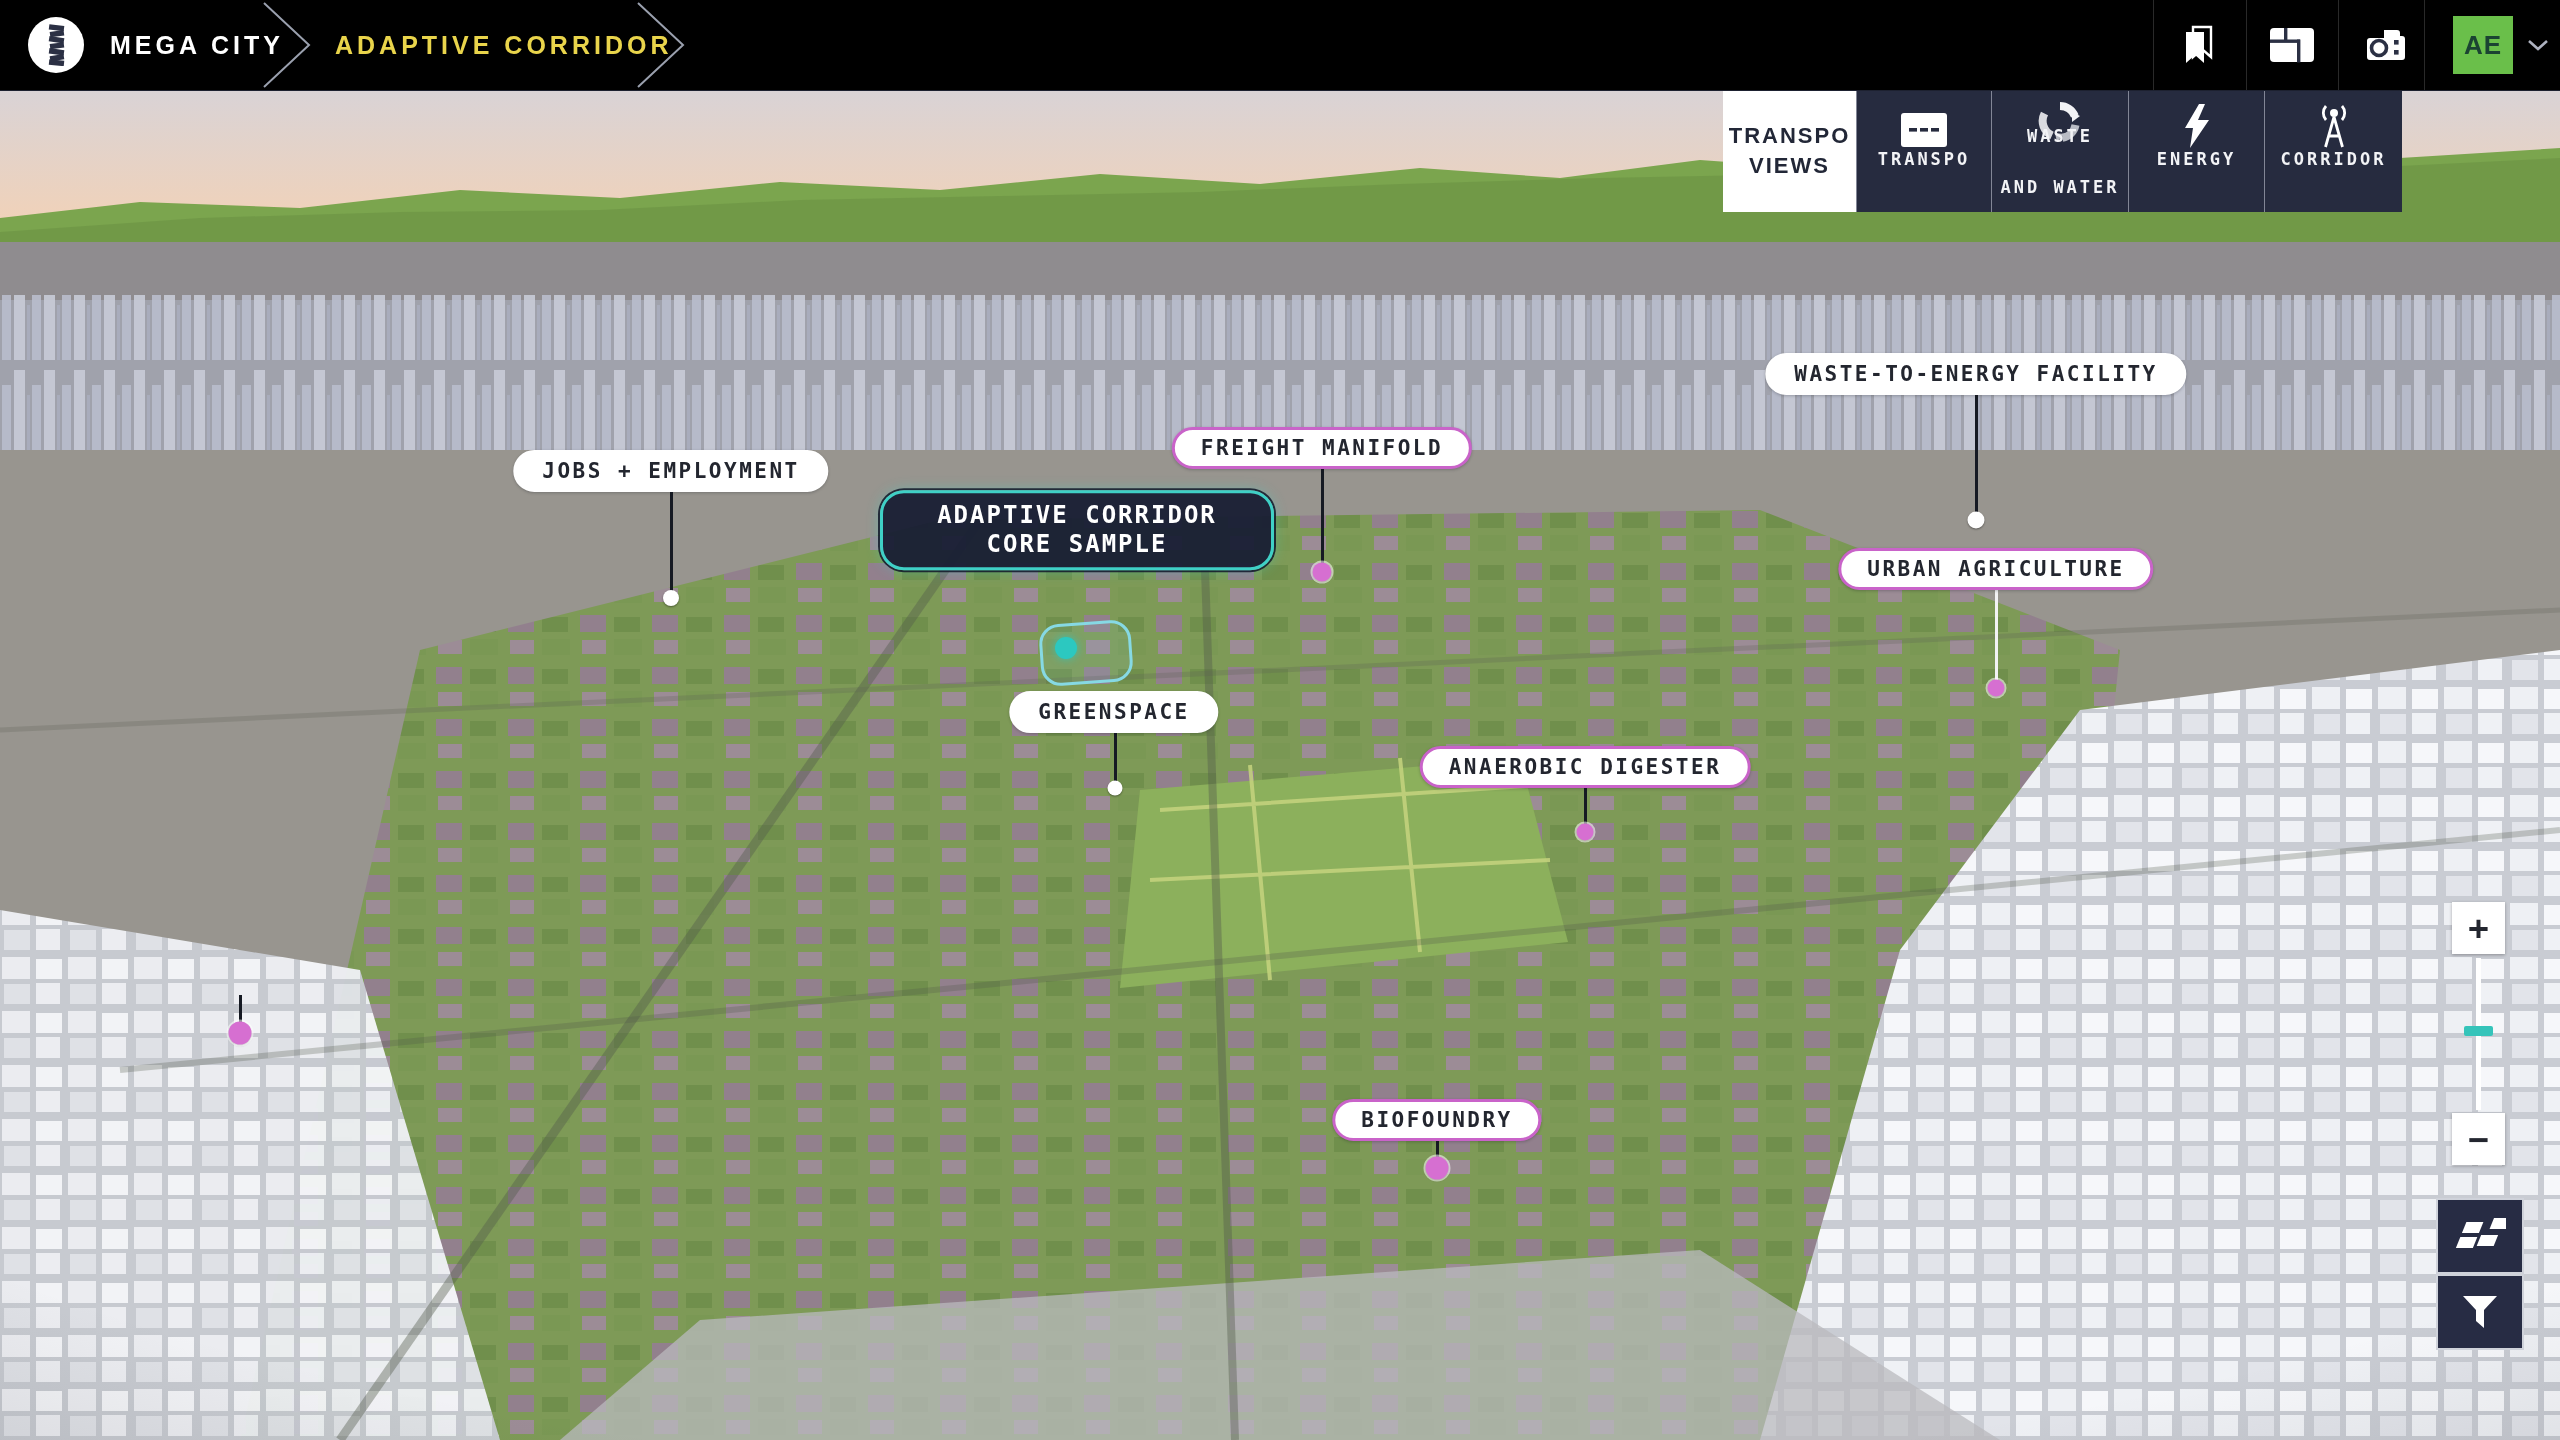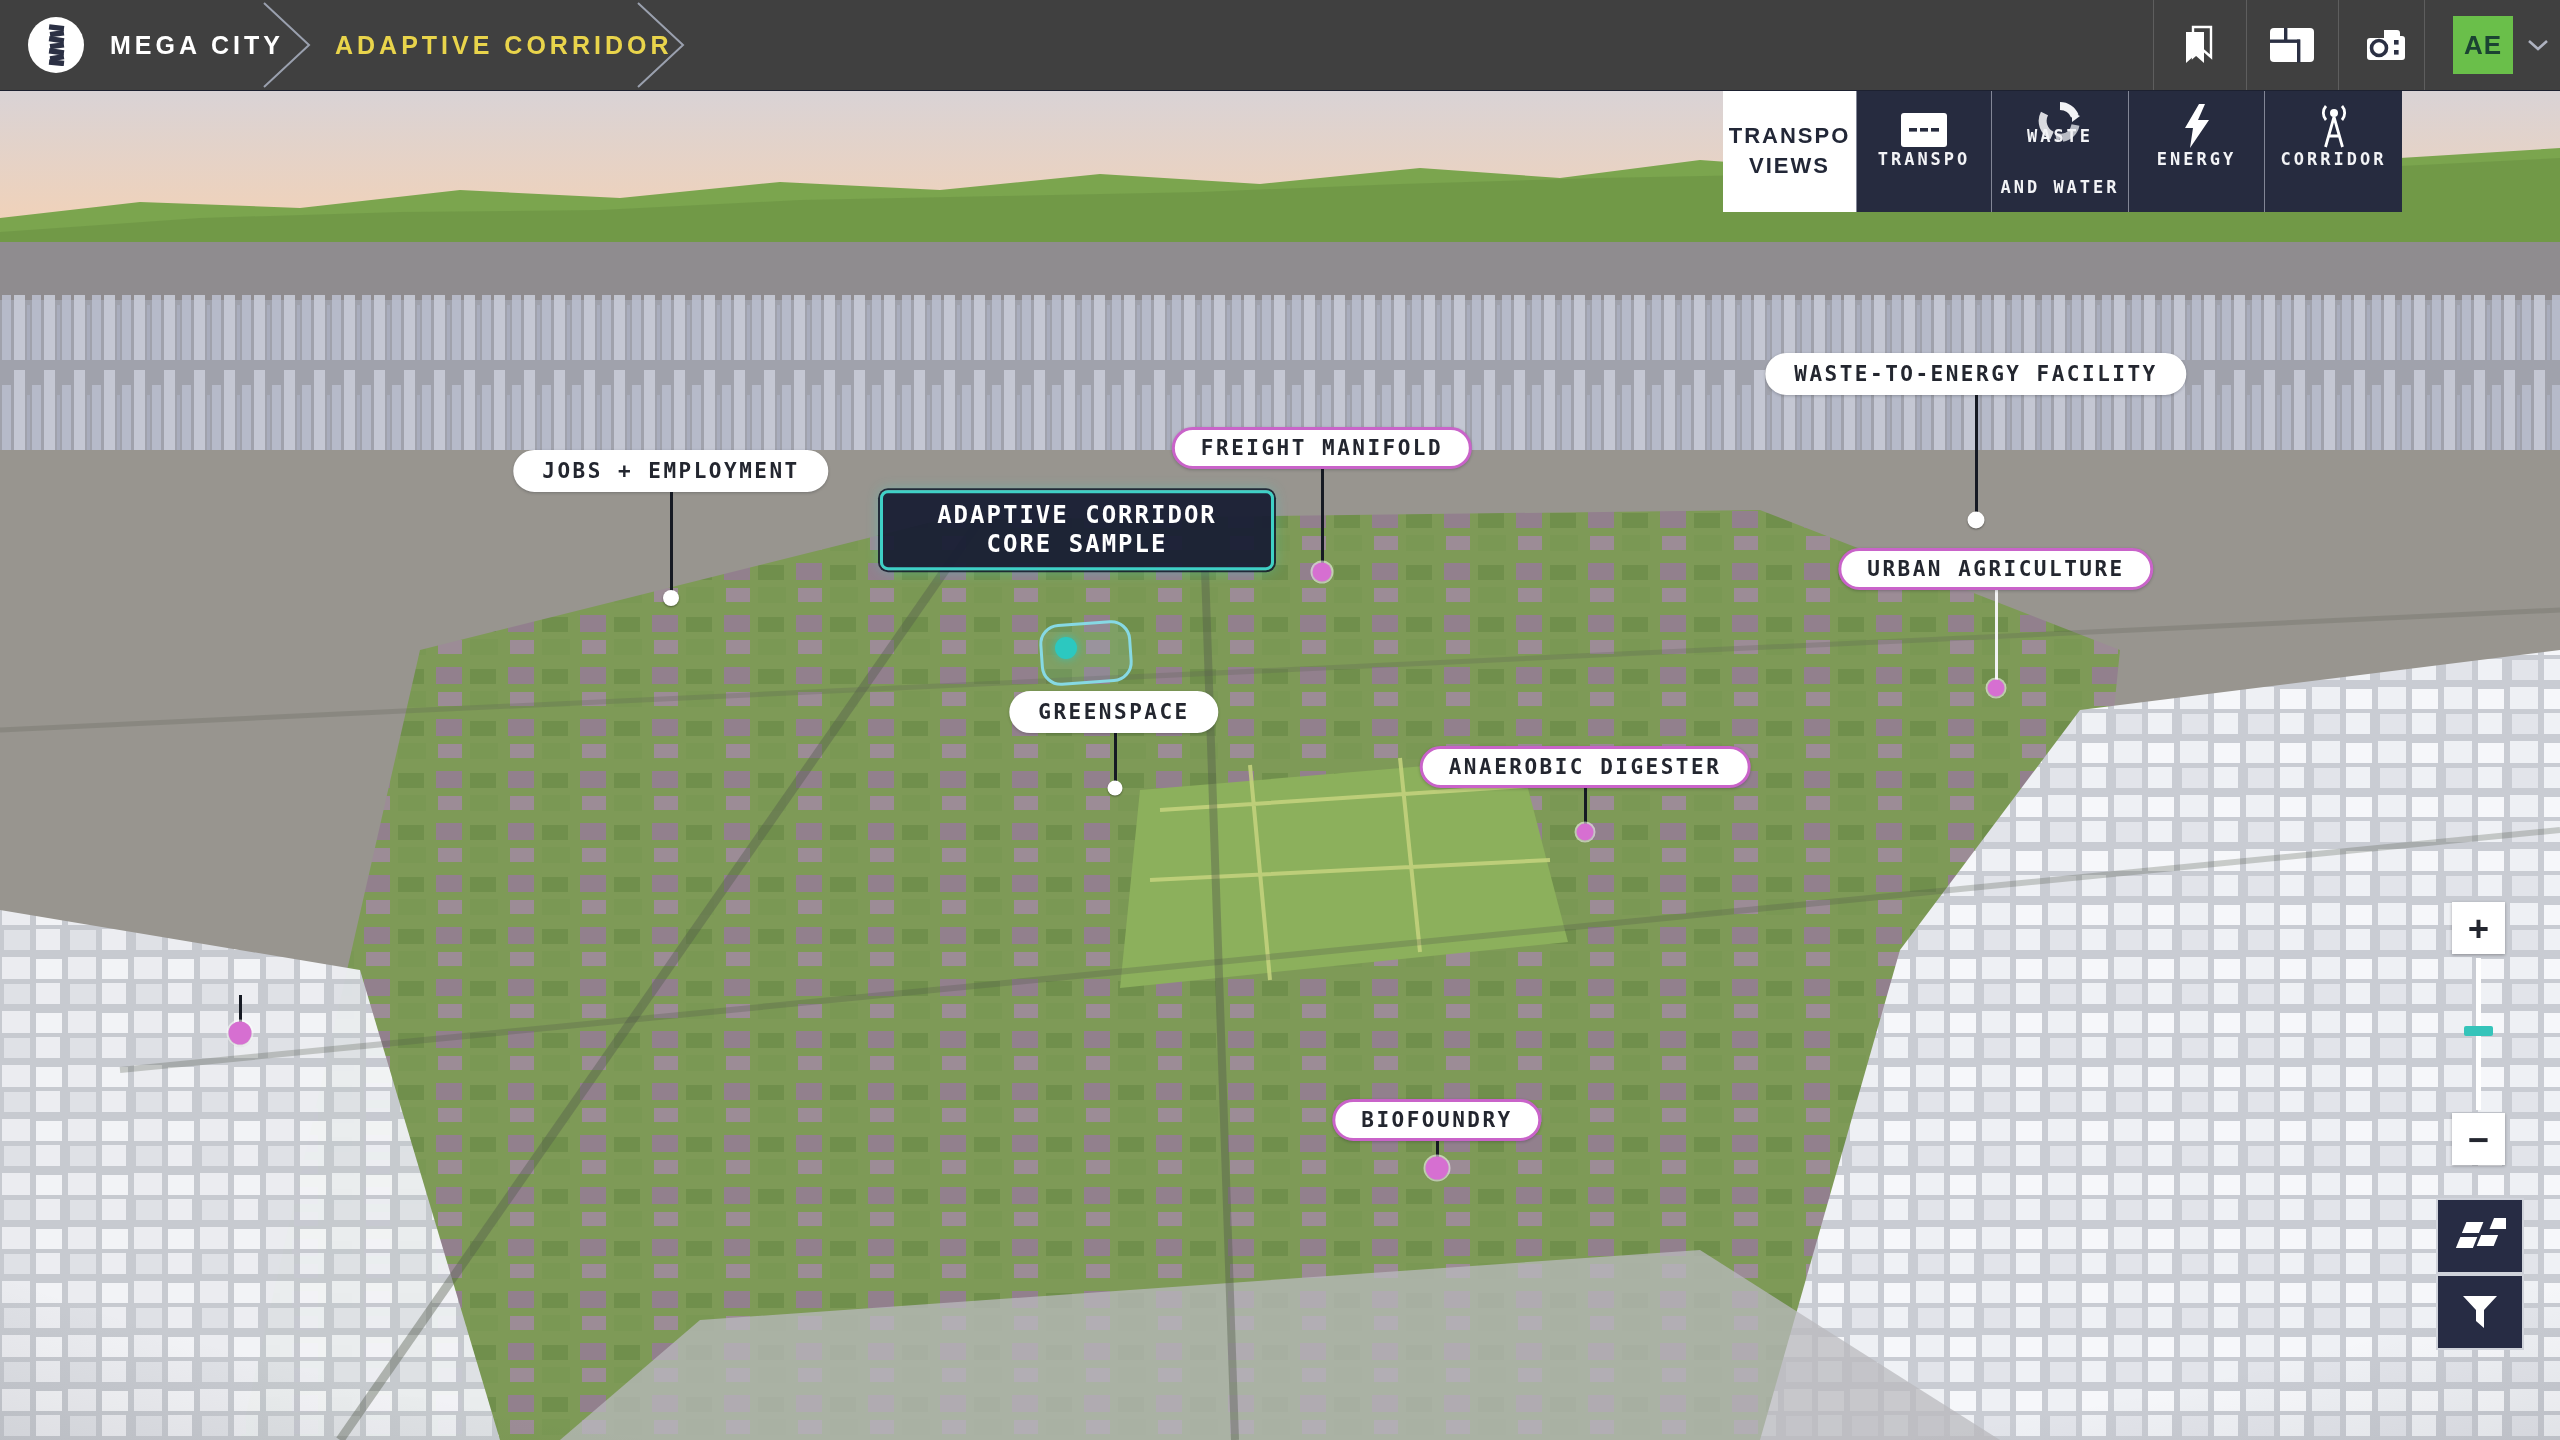--- a/index.html
+++ b/index.html
@@ -14,36 +14,36 @@
 
   
   .pill{position:absolute;transform:translate(-50%,-50%);white-space:nowrap;z-index:5;
     font-family:"DejaVu Sans Mono",monospace;font-weight:bold;font-size:21px;letter-spacing:2.5px;
     color:#23262f;background:#ffffff;border:3px solid #ffffff;border-radius:999px;
     padding:6px 26px;box-shadow:0 1px 3px rgba(20,22,30,.25);}
   .pill.pink{border-color:#c963c9;}
   .core-box{position:absolute;transform:translate(-50%,-50%);z-index:6;text-align:center;
     font-family:"DejaVu Sans Mono",monospace;font-weight:bold;font-size:24px;letter-spacing:2px;
     line-height:1.2;color:#ffffff;background:rgba(24,30,52,.95);
-    border:3px solid #3fd0c6;border-radius:8px;padding:8px 18px;width:352px;
+    border:3px solid #3fd0c6;border-radius:24px;padding:8px 18px;width:352px;
     box-shadow:0 0 0 2px rgba(16,22,40,.85), 0 0 14px rgba(63,208,198,.45);}
   .leader{position:absolute;width:3px;background:#161a23;z-index:4;}
   .leader.light{background:#f2f2f4;}
   .dot{position:absolute;transform:translate(-50%,-50%);border-radius:50%;z-index:5;}
   .dot.white{background:#ffffff;box-shadow:0 1px 2px rgba(0,0,0,.4);}
   .dot.pink{background:#d66fd1;box-shadow:0 0 0 2px rgba(255,255,255,.55),0 1px 2px rgba(0,0,0,.35);}
   .teal-zone{position:absolute;left:1040px;top:622px;width:86px;height:56px;z-index:3;
     border:3px solid #86d9e4;border-radius:20px;transform:rotate(-4deg);
     background:rgba(134,217,228,.10);}
   .teal-dot{position:absolute;left:1066px;top:648px;width:22px;height:22px;z-index:4;
     transform:translate(-50%,-50%);border-radius:50%;background:#2cc8c0;
     box-shadow:0 0 8px rgba(44,200,192,.8);}
 
   
-  .topbar{position:absolute;left:0;top:0;width:2560px;height:90px;background:#404040;
+  .topbar{position:absolute;left:0;top:0;width:2560px;height:90px;background:#000000;
     border-bottom:1px solid #1d2130;z-index:20;}
   .crumb-chevrons{position:absolute;left:0;top:0;width:2560px;height:90px;pointer-events:none;}
   .logo{position:absolute;left:28px;top:17px;width:56px;height:56px;border-radius:50%;
     background:#ffffff;display:flex;align-items:center;justify-content:center;}
   .brand{position:absolute;left:110px;top:0;height:90px;display:flex;align-items:center;
     font-weight:bold;font-size:25px;letter-spacing:4px;color:#ffffff;}
   .crumb2{position:absolute;left:335px;top:0;height:90px;display:flex;align-items:center;
     font-weight:bold;font-size:25px;letter-spacing:4px;color:#e9d44b;}
   .tb-divider{position:absolute;top:0;width:1px;height:90px;background:rgba(255,255,255,.16);}
   .tb-icon{position:absolute;top:0;height:90px;width:92px;display:flex;align-items:center;

